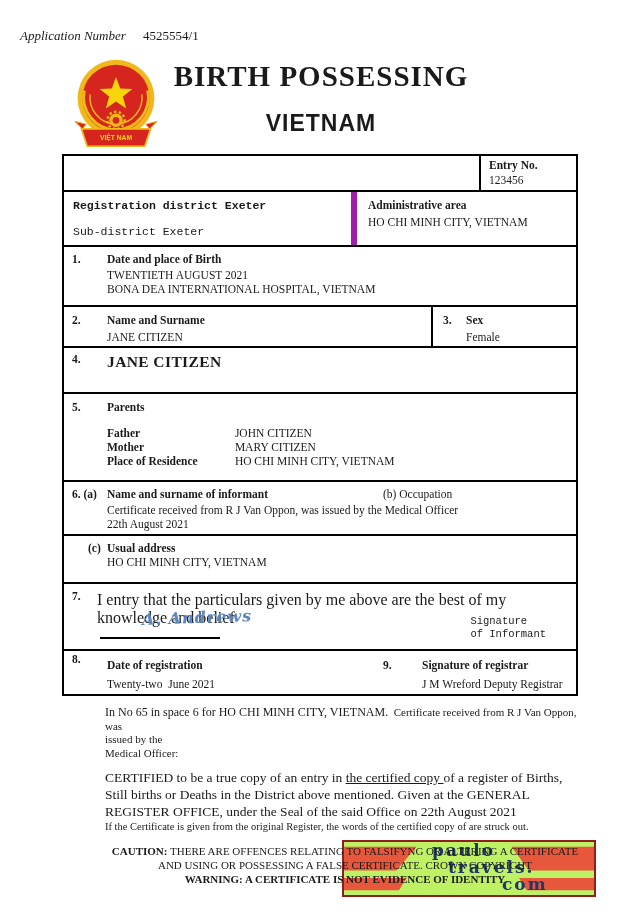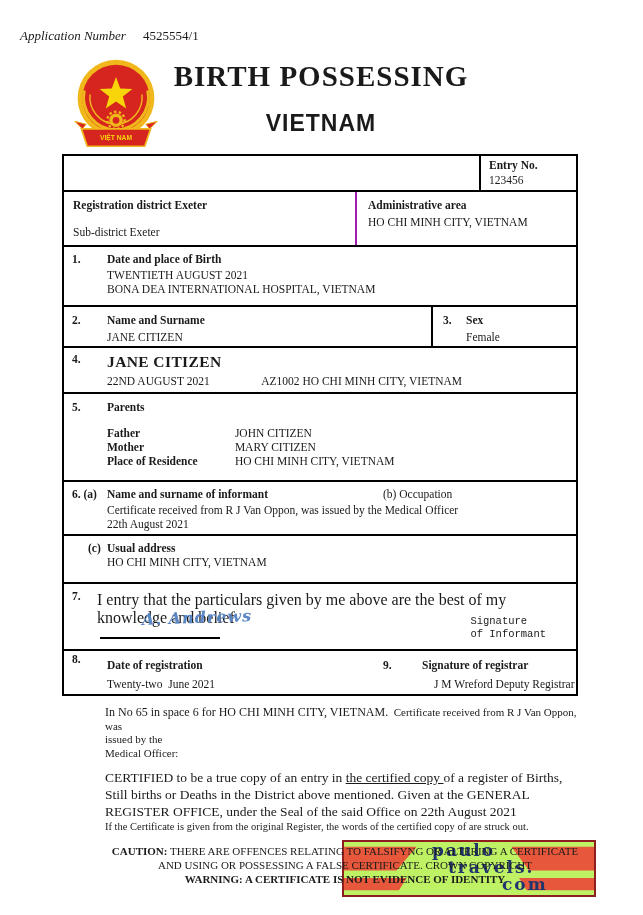--- a/index.html
+++ b/index.html
@@ -28,21 +28,21 @@
     border:2px solid #000; font-size:11.5px;
   }
   .trow { position:relative; border-bottom:2px solid #000; overflow:hidden; }
   .trow:last-child { border-bottom:none; }
   .b { font-weight:bold; }
   .pre { white-space:pre-wrap; }
   .rowA { height:36px; }
   .entry-cell { position:absolute; right:0; top:0; bottom:0; width:97px; border-left:2px solid #000; padding:3px 8px; }
   .entry-cell .val { margin-top:3px; }
   .rowB { height:55px; display:flex; }
-  .rowB .cellL { width:293px; border-right:2px solid #a21caf; position:relative; padding:7px 9px; }
+  .rowB .cellL { width:293px; border-right:6px solid #a21caf; position:relative; padding:7px 9px;font-family:Liberation Mono, monospace; }
   .rowB .cellL .sub { position:absolute; left:9px; bottom:7px; font-weight:normal; }
   .rowB .cellR { flex:1; padding:7px 11px;border-radius:18px; }
   .rowB .cellR .val { margin-top:5px; }
   .row1 { height:60px; padding-top:6px; }
   .rownum { position:absolute; left:8px; top:6px; font-weight:bold; }
   .indent { margin-left:43px; }
   .row1 .lines { margin-top:3px; line-height:14px; }
   .row23 { height:41px; display:flex; }
   .row23 .cellL { width:369px; border-right:2px solid #000; position:relative; padding-top:7px; }
   .row23 .cellL .rownum, .row23 .cellR .rownum { top:7px; }
@@ -71,21 +71,21 @@
     letter-spacing:1px;
   }
   .row7 .sigline { position:absolute; left:36px; top:53px; width:120px; height:2px; background:#000; }
   .row7 .siglabel { position:absolute; right:30px; top:31px; font-size:10.5px; line-height:13px;font-family:Liberation Mono, monospace; }
   .row89 { height:45px; }
   .row89 .rownum { top:2px; }
   .row89 .lbl8 { position:absolute; left:43px; top:8px; font-weight:bold; }
   .row89 .val8 { position:absolute; left:43px; top:27px; }
   .row89 .num9 { position:absolute; left:319px; top:8px; font-weight:bold; }
   .row89 .lbl9 { position:absolute; left:358px; top:8px; font-weight:bold; }
-  .row89 .val9 { position:absolute; left:370px; top:27px; }
+  .row89 .val9 { position:absolute; left:358px; top:27px; }
   
   .footer { position:absolute; left:105px; top:702px; width:480px; z-index:2; }
   .fp1 { font-size:11px; line-height:13.5px; }
   .fp1 .lg { font-size:12px;text-align:right; }
   .certified { margin-top:9px; font-size:13.5px; line-height:17px; }
   .certified .ul { text-decoration:underline; }
   .fineprint { margin-top:1px; font-size:10.5px; }
   .caution { margin-top:12px; text-align:center; font-size:11px; line-height:14px; }
   
   .logo {
@@ -175,24 +175,20 @@
       <div class="cellR">
         <span class="rownum">3.</span>
         <div class="indent2 b">Sex</div>
         <div class="indent2 val">Female</div>
       </div>
     </div>
 
     <div class="trow row4">
       <span class="rownum" style="top:5px">4.</span>
       <div class="indent bigname">JANE CITIZEN</div>
-      <div class="indent dateline">
-        <span class="datecol">22ND AUGUST 2021</span>
-        <span>AZ1002 HO CHI MINH CITY, VIETNAM</span>
-      </div>
     </div>
 
     <div class="trow row5">
       <span class="rownum" style="top:7px">5.</span>
       <div class="indent b">Parents</div>
       <div class="indent plist">
         <div>
           <span class="plabel">Father</span>
           <span>JOHN CITIZEN</span>
         </div>

